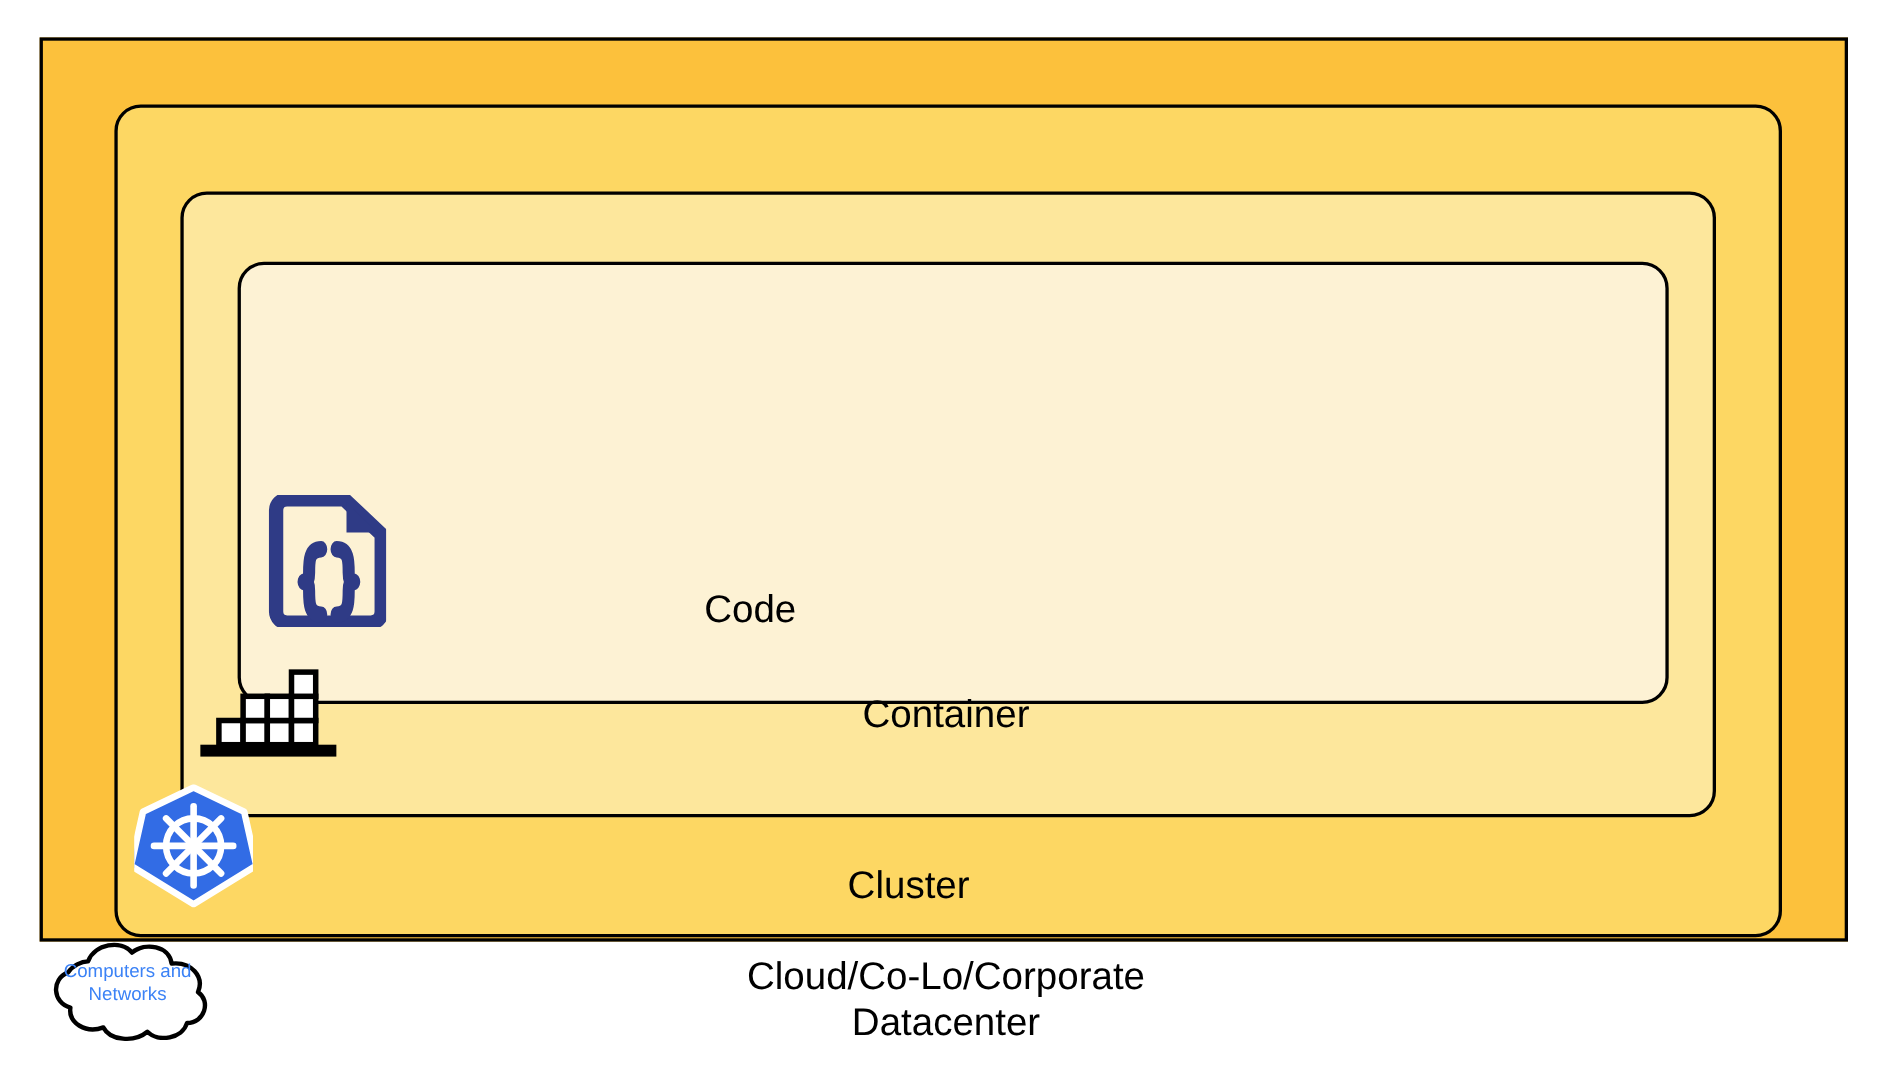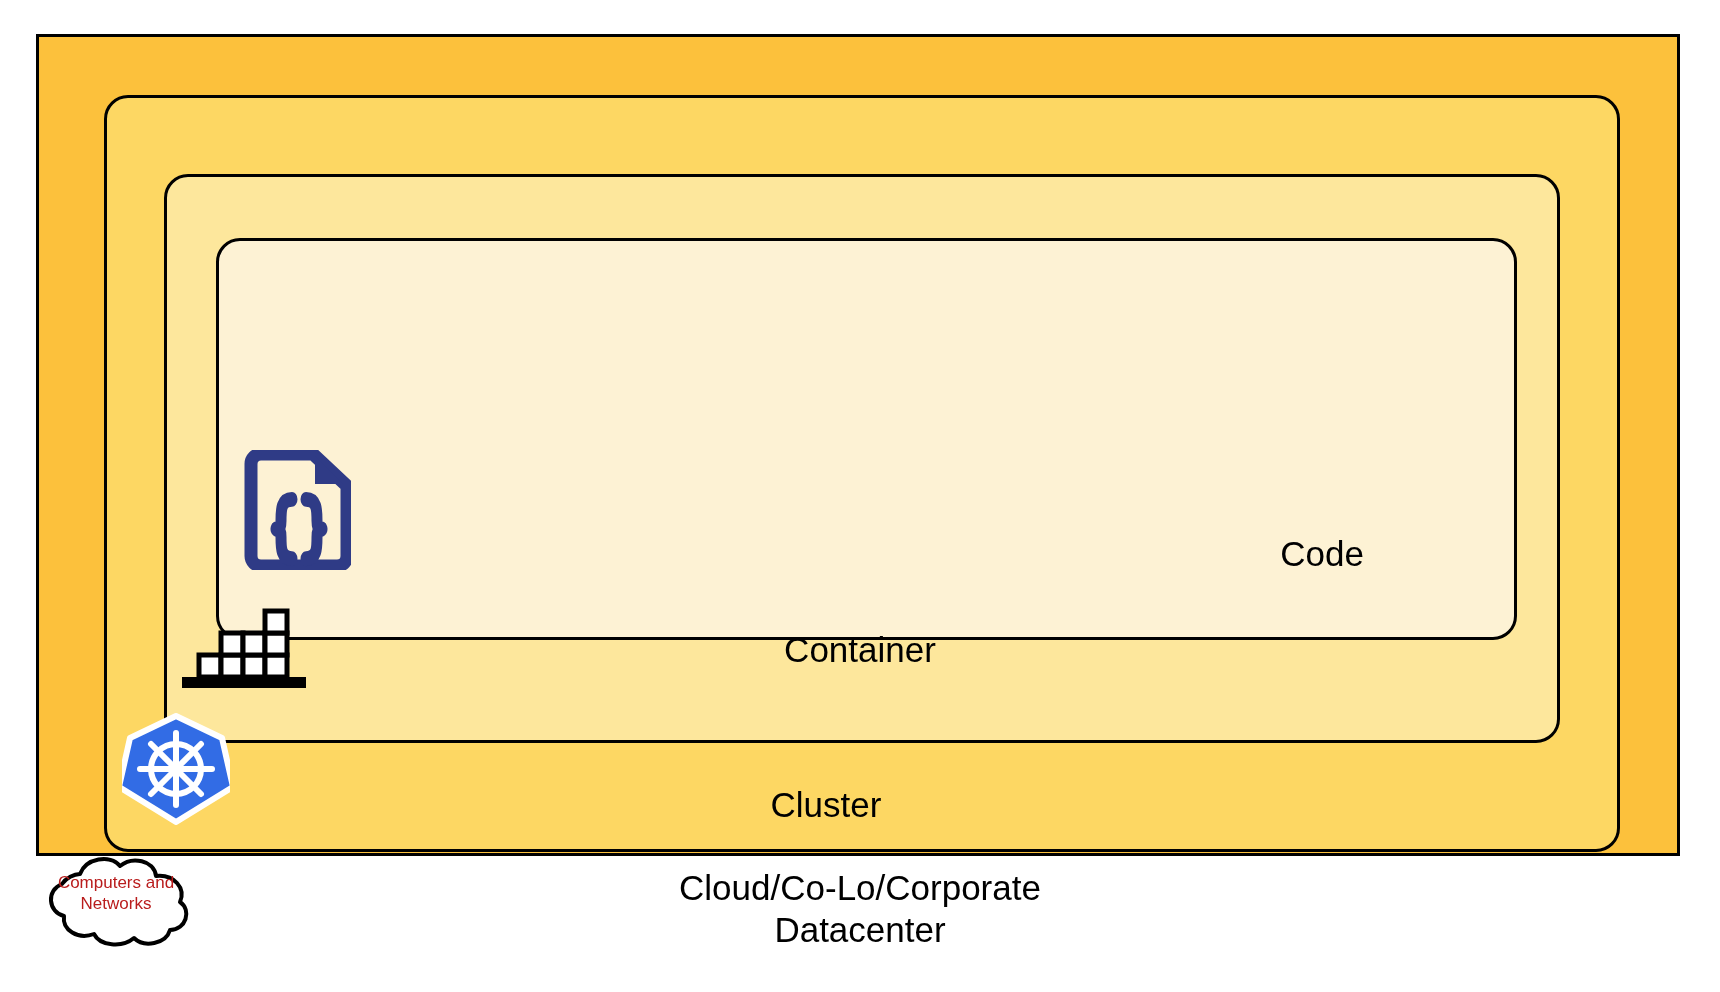--- a/index.html
+++ b/index.html
@@ -62,21 +62,21 @@
   
   .layer-label {
     position: absolute;
     color: #000000;
     font-size: 35px;
     line-height: 42px;
     text-align: center;
     white-space: pre-line;
     letter-spacing: 0px;
   }
-  #label-code      { left: 0px;  right: 0px; top: 533px; width: 1364px; text-align: right; }
+  #label-code      { left: 0px;  right: 0px; top: 533px; width: 1364px; }
   #label-container { left: 0px;  right: 0px; top: 629px; width: 1720px; }
   #label-cluster   { left: 0px;  right: 0px; top: 784px; width: 1652px; }
   #label-datacenter{ left: 0px;  right: 0px; top: 867px; width: 1720px; }
 
   
   .icon-holder {
     position: absolute;
     line-height: 0;
   }
   #icon-code      { left: 243px; top: 450px; }
@@ -90,21 +90,21 @@
     top: 850px;
     width: 160px;
     height: 100px;
   }
   #cloud-label {
     position: absolute;
     left: 36px;
     top: 872px;
     width: 160px;
     text-align: center;
-    color: #b91c1c;
+    color: #3b82f6;
     font-size: 17px;
     line-height: 21px;
     white-space: pre-line;
     pointer-events: none;
   }
 </style>
 </head>
 <body>
 
 <div id="stage">

